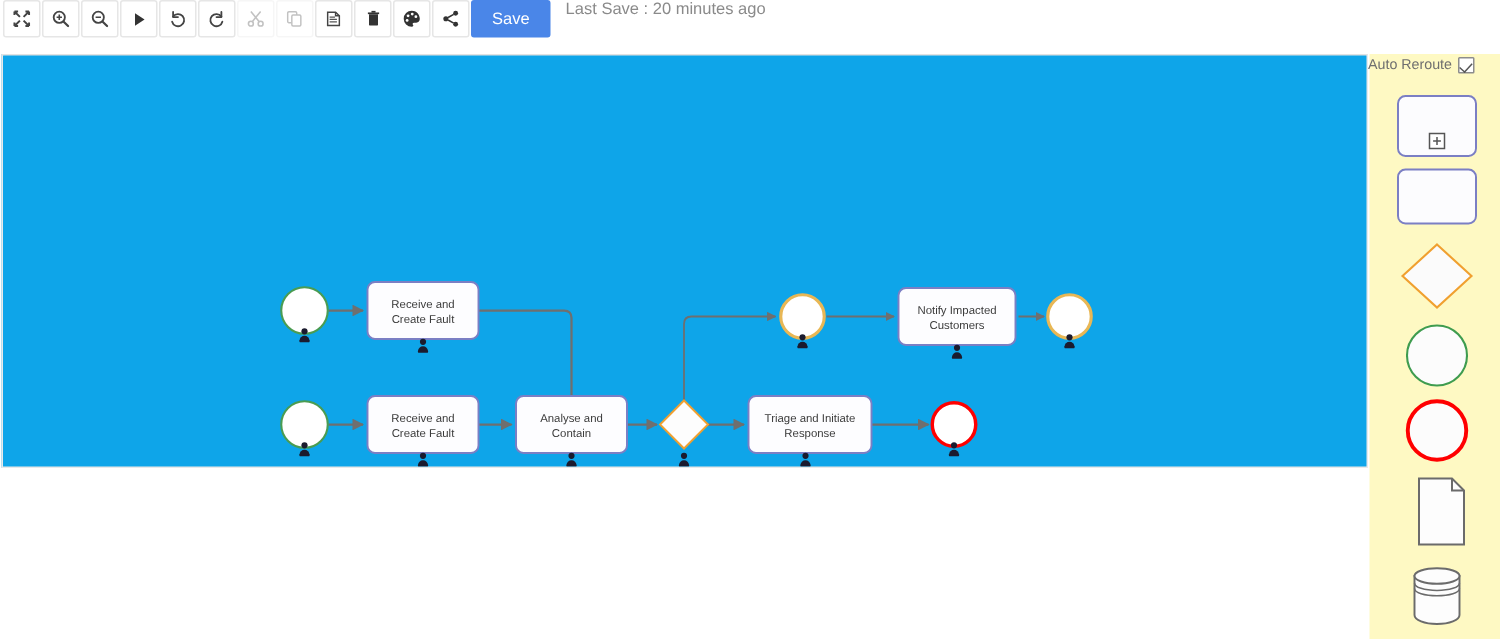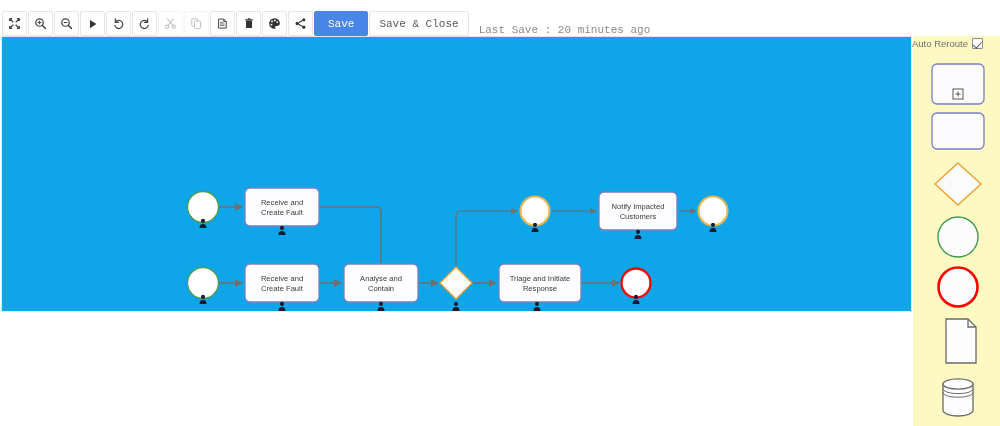--- a/index.html
+++ b/index.html
@@ -17,24 +17,23 @@
   }
 
   
   #toolbar {
     position: absolute;
     left: 0; top: 0;
     width: 1000px;
     height: 36px;
     background: #ffffff;
     display: flex;
-    align-items: flex-end;
+    align-items: flex-start;
     padding-left: 2px;
     box-sizing: border-box;
-    font-family: Liberation Mono, monospace;
   }
   .tbtn {
     width: 25px;
     height: 25px;
     margin-right: 1px;
     border: 1px solid #e6e6e6;
     background: #ffffff;
     border-radius: 2px;
     display: flex;
     align-items: center;
@@ -269,21 +268,20 @@
       <svg width="13" height="13" viewBox="0 0 16 16">
         <circle cx="12" cy="3.5" r="2" fill="#333"></circle>
         <circle cx="12" cy="12.5" r="2" fill="#333"></circle>
         <circle cx="4" cy="8" r="2.1" fill="#333"></circle>
         <path d="M5.8 7 L10.4 4.4 M5.8 9 L10.4 11.6" stroke="#333" stroke-width="1.3"></path>
       </svg>
     </span>
   </div>
 
   <div class="txtbtn primary">Save</div>
-  <div class="txtbtn">Save &amp; Close</div>
   <div id="last-save">Last Save : 20 minutes ago</div>
 </div>
 
 <div id="canvas-wrap">
   <svg id="diagram-svg" width="909" height="386" viewBox="0 0 909 386">
     <defs>
       <marker id="arrow" viewBox="0 0 10 10" refX="9" refY="5" markerWidth="5.2" markerHeight="5.2" orient="auto-start-reverse">
         <path d="M 0 0 L 10 5 L 0 10 z" fill="#6f6f6f"></path>
       </marker>
       <g id="person-badge">

